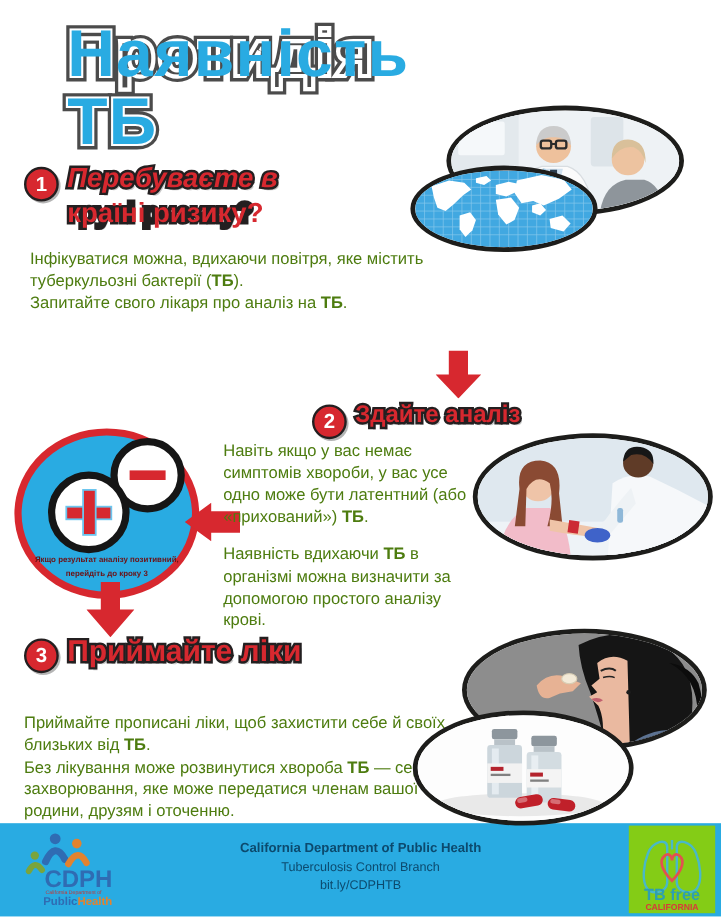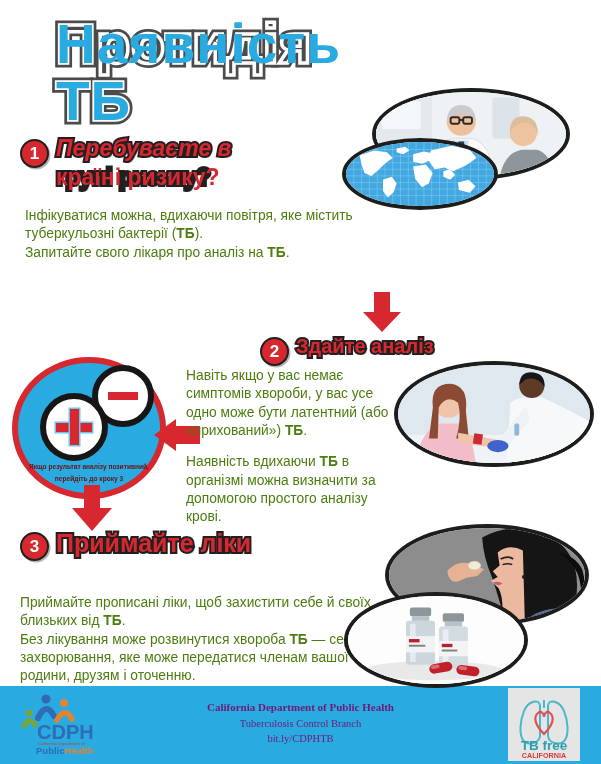--- a/index.html
+++ b/index.html
@@ -51,24 +51,24 @@
   .plus-h{left:10px;top:24px;width:36px;height:9px;box-shadow:0 0 0 1.5px #6cc5ee;}
   .plus-v{left:23.5px;top:10px;width:9px;height:36px;box-shadow:0 0 0 1.5px #6cc5ee;}
   .minus-b{left:10px;top:21px;width:30px;height:8px;}
   .tbnote{
     position:absolute;left:0;top:98px;width:100%;text-align:center;
     font-size:6.6px;font-weight:bold;color:#6d1114;line-height:1.75;
   }
   .arrow{position:absolute;}
   
   .footer{position:absolute;left:0;top:686px;width:601px;height:78px;background:#29abe2;}
-  .footer-center{position:absolute;left:0;right:0;top:13px;text-align:center;color:#701a75;font-family:Liberation Serif, serif;}
+  .footer-center{position:absolute;left:0;right:0;top:13px;text-align:center;color:#0c4a6e;}
   .footer-center .l1{font-size:11px;font-weight:bold;line-height:1.5;}
   .footer-center .l2,.footer-center .l3{font-size:10.5px;line-height:1.5;}
-  .tbfree-box{position:absolute;left:508px;top:2px;width:72px;height:73px;background:#e5e5e5;}
+  .tbfree-box{position:absolute;left:524px;top:2px;width:72px;height:73px;background:#84cc16;}
   .cdph-logo{position:absolute;left:16px;top:6px;width:104px;height:66px;}
 </style>
 </head>
 <body>
 
 <div id="poster">
 
   <div style="position:absolute;left:56px;top:16px;">
     <div class="title-line" data-text="Протидія">Наявність</div>
     <div class="title-line" data-text="ТБ">ТБ</div>

